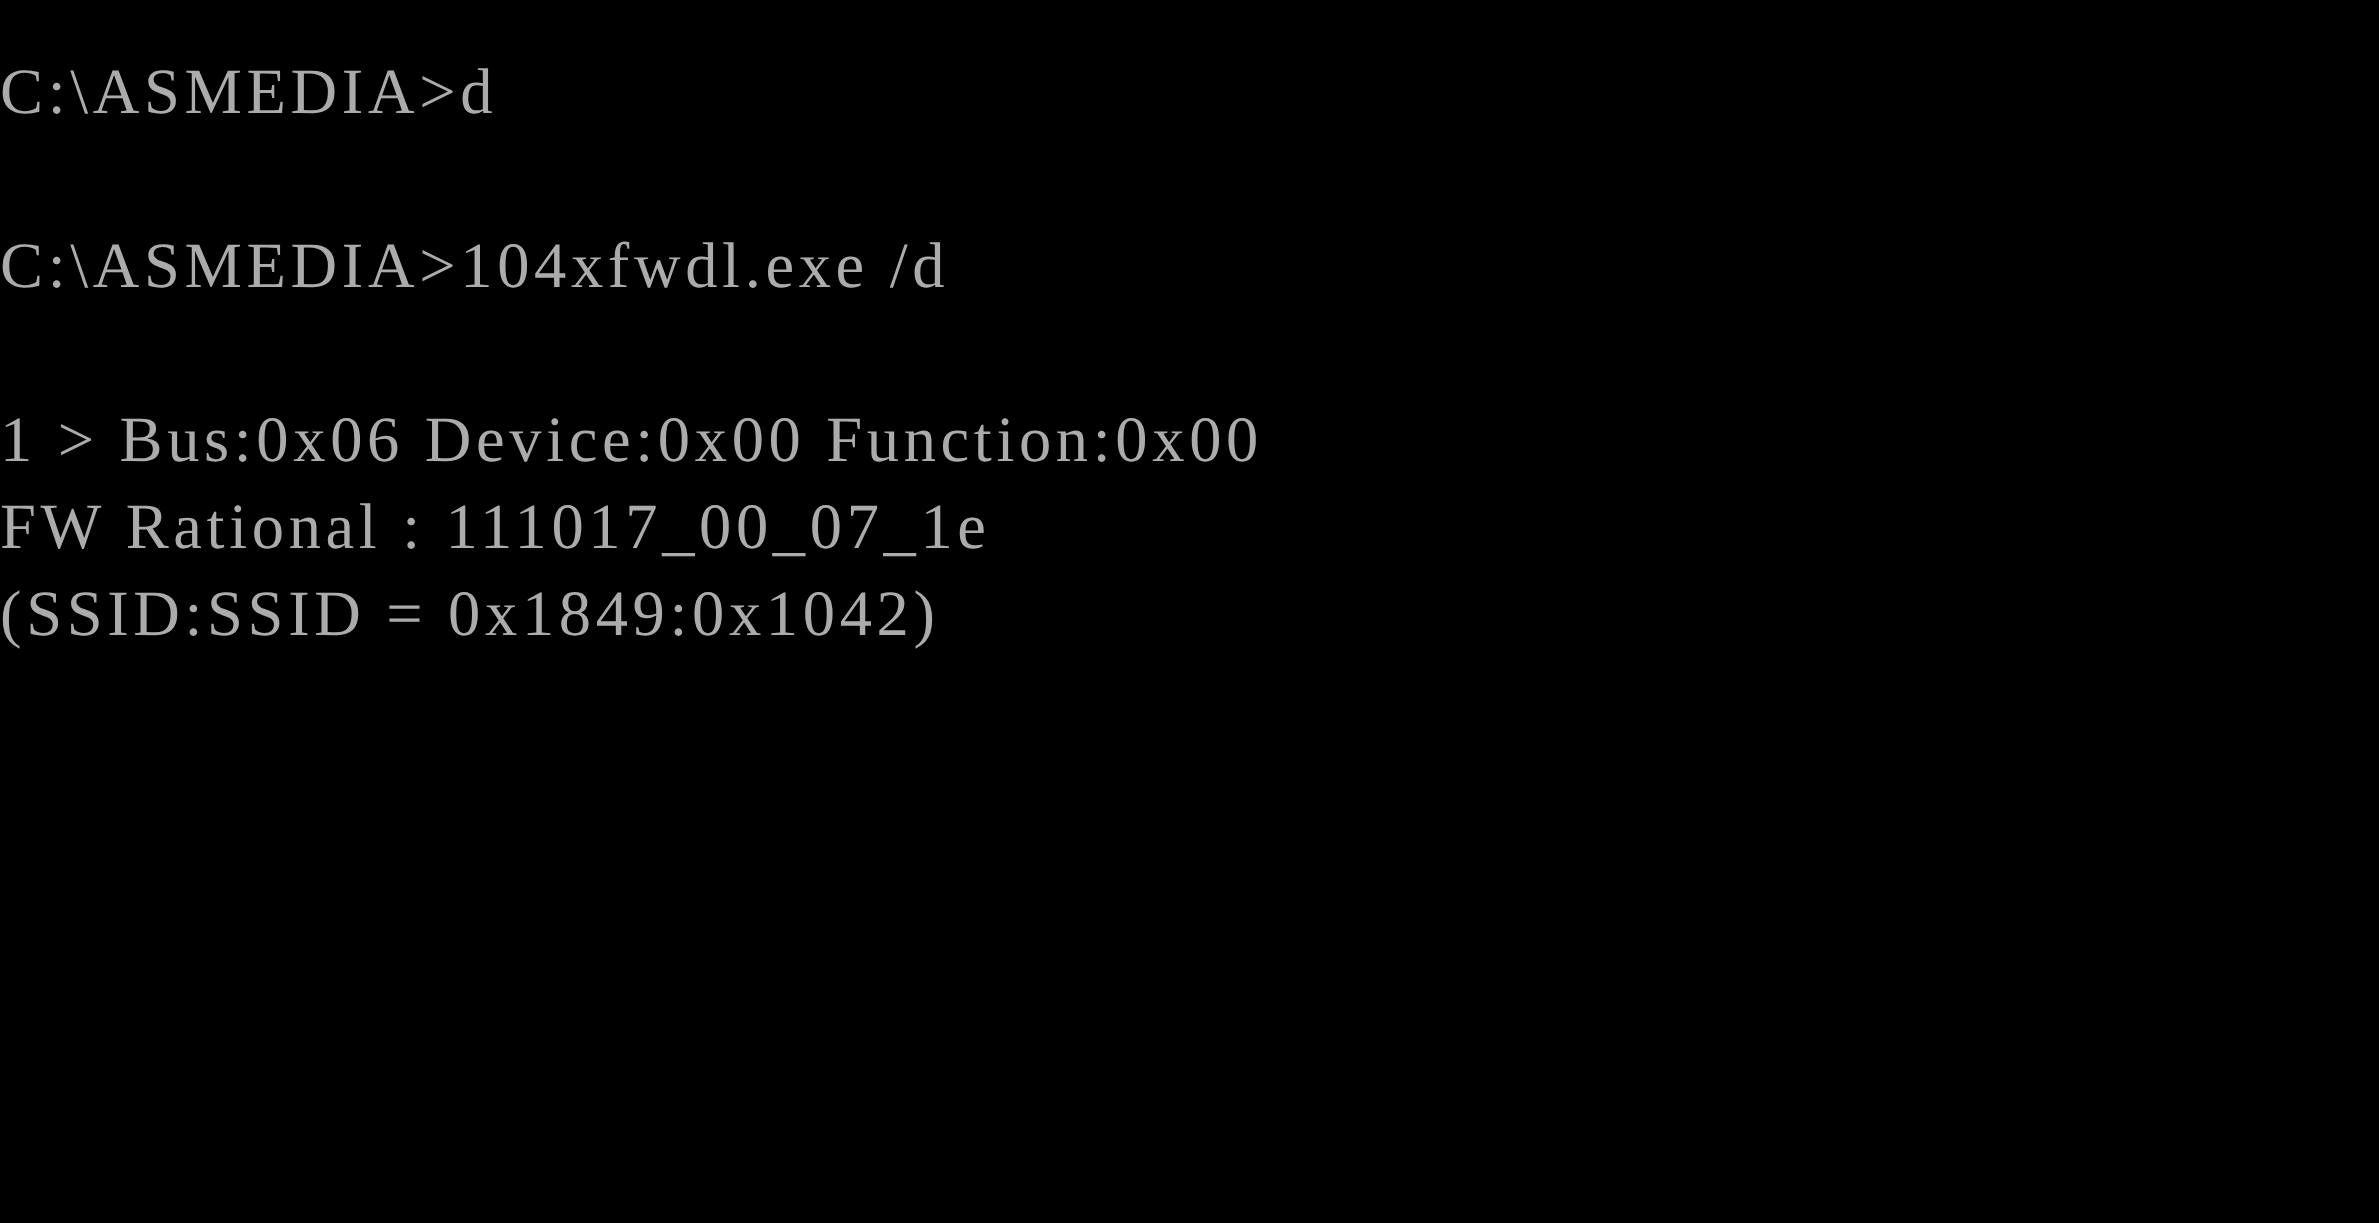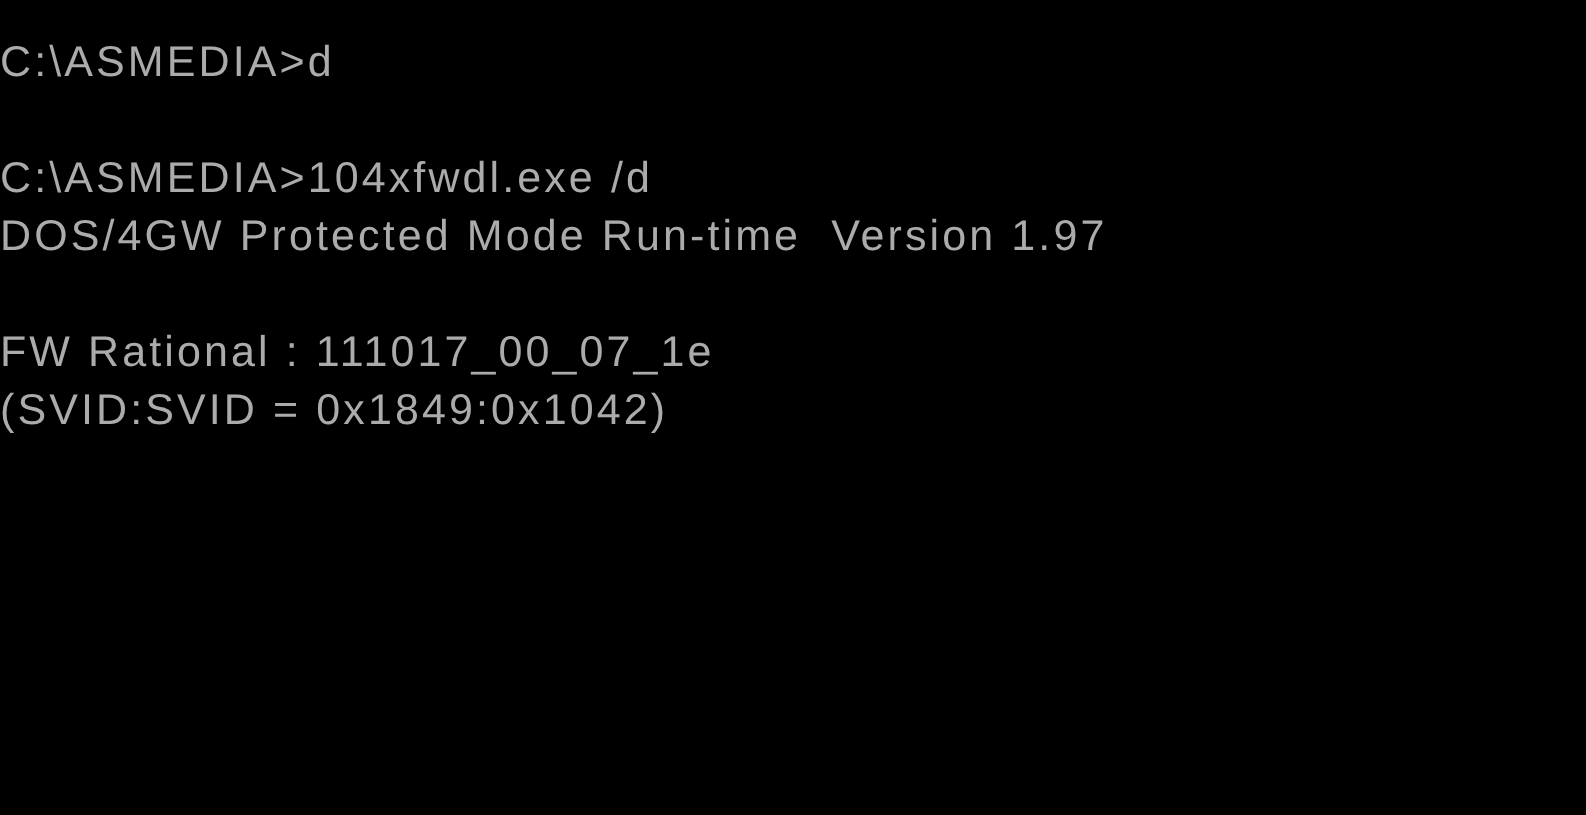--- a/index.html
+++ b/index.html
@@ -15,21 +15,21 @@
   }
   #console {
     position: relative;
     width: 1586px;
     height: 815px;
     background: #000000;
     box-sizing: border-box;
     padding: 33px 0 0 0;
   }
   .console-line {
-    font-family: Liberation Sans, sans-serif;
+    font-family: Liberation Serif, serif;
     font-size: 43px;
     line-height: 58px;
     height: 58px;
     letter-spacing: 3.1px;
     color: #ababab;
     white-space: pre;
     margin: 0;
     padding: 0;
     text-rendering: geometricPrecision;
     -webkit-font-smoothing: none;
@@ -39,19 +39,19 @@
   }
 </style>
 </head>
 <body>
 
 <div id="console">
 
 <div class="console-line">C:\ASMEDIA&gt;d</div>
     <div class="console-line blank"></div>
     <div class="console-line">C:\ASMEDIA&gt;104xfwdl.exe /d</div>
-    <div class="console-line">DOS/4GW Protected Mode Run-time  Version 1.97</div>
     <div class="console-line blank"></div>
+    <div class="console-line">1 &gt; Bus:0x06 Device:0x00 Function:0x00</div>
     <div class="console-line">FW Rational : 111017_00_07_1e</div>
-    <div class="console-line">(SVID:SVID = 0x1849:0x1042)</div>
+    <div class="console-line">(SSID:SSID = 0x1849:0x1042)</div>
     <div class="console-line blank"></div>
     <div class="console-line blank"></div>
   </div>
 
 </body></html>

